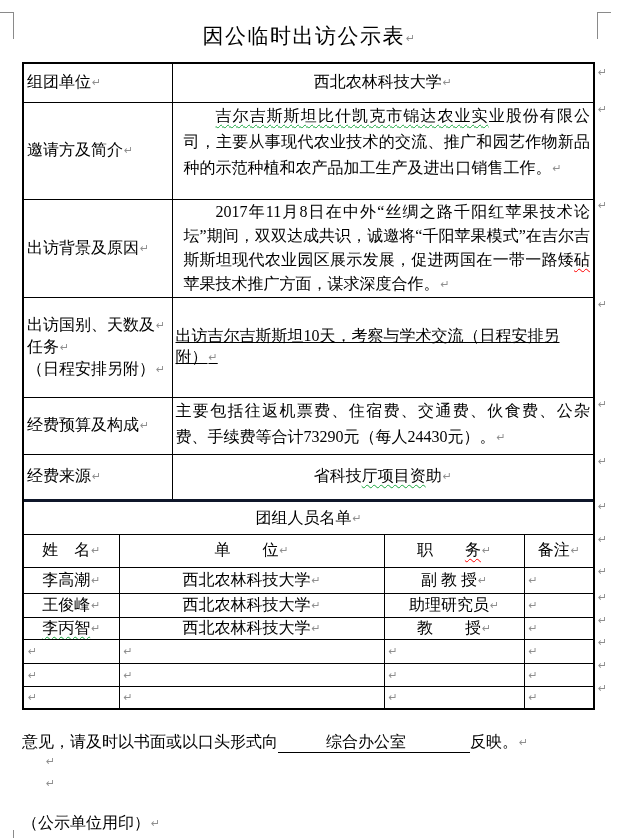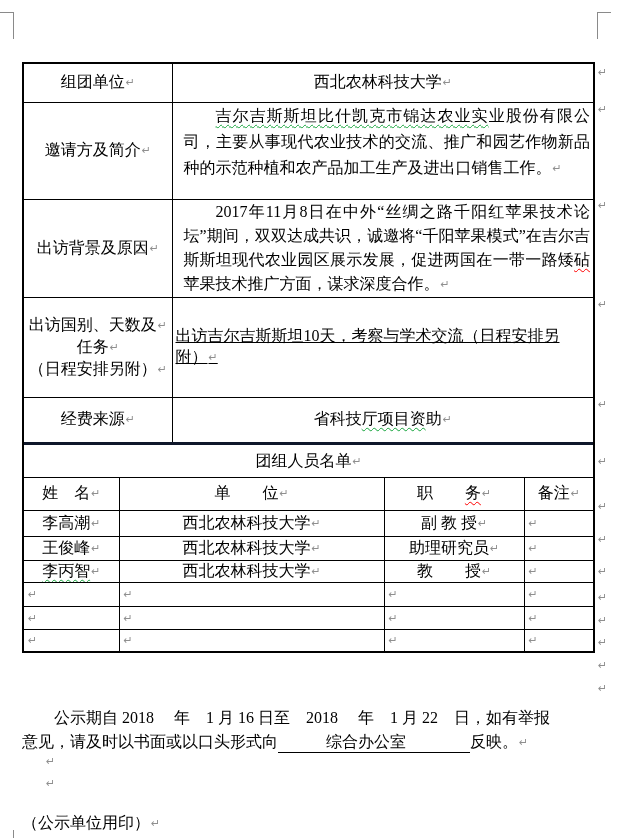--- a/index.html
+++ b/index.html
@@ -14,21 +14,21 @@
   .doc-title{position:absolute;left:0;top:22px;width:619px;text-align:center;
              font-size:21px;letter-spacing:1.5px;}
   
   .pm{font-style:normal;color:#8f8f8f;font-size:11px;font-family:"DejaVu Sans",sans-serif;
       margin-left:1px;vertical-align:1px;}
   .pm-out{position:absolute;left:597px;}
   
   .tbl-wrap{position:absolute;left:22px;top:62px;width:569px;border:2px solid #000;}
   table.grid{border-collapse:collapse;border-style:hidden;table-layout:fixed;width:569px;}
   table.grid td{border:1px solid #000;padding:0 3px;overflow:hidden;}
-  .lab{text-align:center;vertical-align:middle;}
+  .lab{vertical-align:middle;}
   .val-c{text-align:center;vertical-align:middle;}
   .para{vertical-align:top;padding:4px 3px 0 4px;}
   .para p{margin:0;line-height:26px;text-align:justify;}
   .ind p{text-indent:32px;margin-left:8px;}
   .lh24 p{line-height:24px;}
   .val-l{vertical-align:middle;text-align:left;padding-left:3px;text-decoration:underline;}
   .sq-g{text-decoration:underline wavy #15a33b 1px;text-underline-offset:3px;text-decoration-skip-ink:none;}
   .sq-r{text-decoration:underline wavy #ff0000 1px;text-underline-offset:3px;text-decoration-skip-ink:none;}
   .section-row{height:32px;border-top:3px solid #0f172a;border-bottom:1px solid #000;
                display:flex;align-items:center;justify-content:center;}
@@ -42,20 +42,21 @@
 </style>
 </head>
 <body>
 
 <div class="page">
 
   <div class="crop crop-tl"></div>
   <div class="crop crop-tr"></div>
   <div class="crop crop-bl"></div>
 
+  <div class="doc-title"><span>因公临时出访公示表</span><i class="pm">↵</i></div>
 
   <div class="tbl-wrap">
 
     <table class="grid">
       <colgroup>
           <col style="width:148px">
           <col style="width:421px">
         </colgroup>
       <tbody>
           <tr style="height:38px">
@@ -74,20 +75,26 @@
           <p><span>2017年11月8日在中外“丝绸之路千阳红苹果技术论坛”期间，双双达成共识，诚邀将“千阳苹果模式”在吉尔吉斯斯坦现代农业园区展示发展，促进两国在一带一路矮</span><span class="sq-r">砧</span><span>苹果技术推广方面，谋求深度合作。</span><i class="pm">↵</i></p>
         </td>
       </tr>
       <tr style="height:100px">
         <td class="lab" style="line-height:21px">
           <span>出访国别、天数及</span><i class="pm">↵</i><br>
           <span>任务</span><i class="pm">↵</i><br>
           <span>（日程安排另附）</span><i class="pm">↵</i>
         </td>
         <td class="val-l"><span>出访吉尔吉斯斯坦10天，考察与学术交流（日程安排另附）</span><i class="pm">↵</i></td>
+      </tr>
+      <tr style="height:57px">
+        <td class="lab"><span>经费预算及构成</span><i class="pm">↵</i></td>
+        <td class="para">
+          <p><span>主要包括往返机票费、住宿费、交通费、伙食费、公杂费、手续费等合计73290元（每人24430元）。</span><i class="pm">↵</i></p>
+        </td>
       </tr>
       <tr style="height:45px">
         <td class="lab"><span>经费来源</span><i class="pm">↵</i></td>
         <td class="val-c"><span>省科技</span><span class="sq-g">厅项目资</span><span>助</span><i class="pm">↵</i></td>
       </tr>
     </tbody>
       </table>
 
     <div class="section-row">
         <span>团组人员名单</span>
@@ -157,21 +164,21 @@
   <i class="pm pm-out" style="top:500px">↵</i>
   <i class="pm pm-out" style="top:533px">↵</i>
   <i class="pm pm-out" style="top:565px">↵</i>
   <i class="pm pm-out" style="top:591px">↵</i>
   <i class="pm pm-out" style="top:614px">↵</i>
   <i class="pm pm-out" style="top:636px">↵</i>
   <i class="pm pm-out" style="top:659px">↵</i>
   <i class="pm pm-out" style="top:682px">↵</i>
 
   <p class="notice">
-    <span class="nw">公示期自 2018　 年　1 月 16 日至　2018　 年　1 月 22　日，如有举报</span><br>
+    <br>
     <span>意见，请及时以书面或以口头形式向</span><span class="blankline"><span>　　　</span><span>综合办公室</span><span>　　　　</span></span><span>反映。</span><i class="pm">↵</i>
   </p>
 
   <div class="pm-line" style="top:752px"><i class="pm">↵</i></div>
   <div class="pm-line" style="top:774px"><i class="pm">↵</i></div>
 
   <div class="signoff">
     <div><span>（公示单位用印）</span><i class="pm">↵</i></div>
     <div><span>2018　 年　 1 月 16 日</span><i class="pm">↵</i></div>
   </div>

